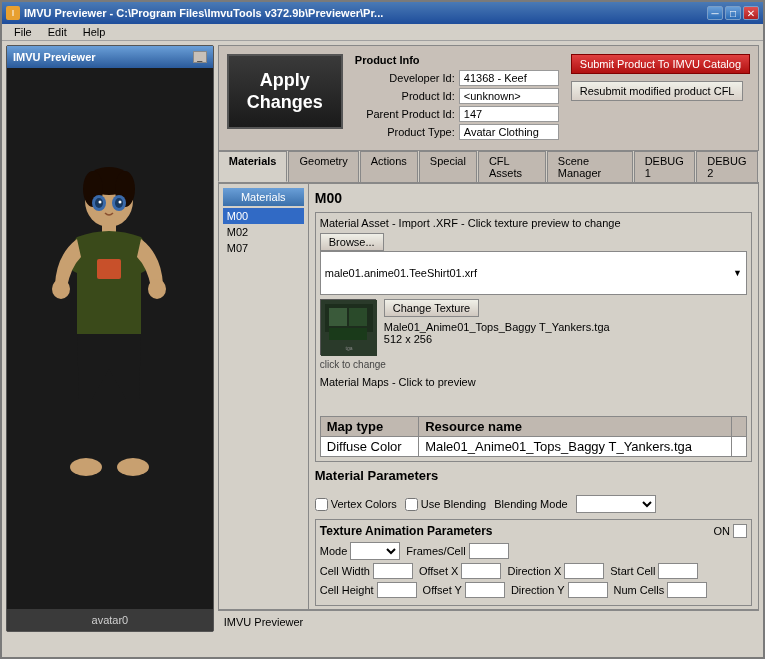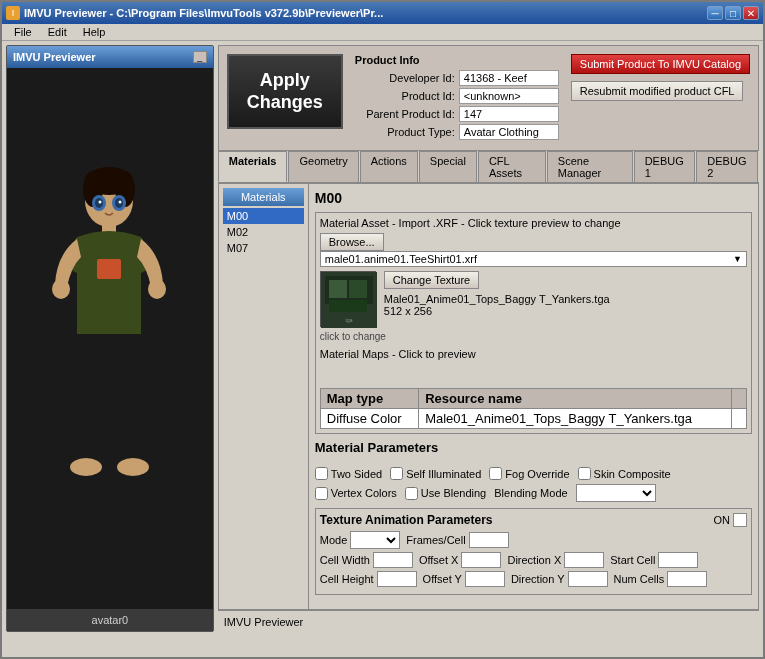--- a/index.html
+++ b/index.html
@@ -62,21 +62,21 @@
     .materials-list-title { background: linear-gradient(to bottom, #6a9fd8, #3a6faa); color: white; text-align: center; padding: 3px; font-size: 11px; margin-bottom: 2px; }
     .mat-item { padding: 2px 4px; font-size: 11px; cursor: pointer; }
     .mat-item.selected { background: #316ac5; color: white; }
 
     
     .mat-detail { flex: 1; padding: 6px; overflow-y: auto; }
     .mat-name { font-size: 14px; font-weight: bold; margin-bottom: 6px; }
     .section-box { border: 1px solid #888; padding: 4px; margin-bottom: 6px; }
     .section-title { font-size: 11px; margin-bottom: 4px; }
     .browse-btn { background: linear-gradient(to bottom, #f0f0e8, #d0c8c0); border: 1px solid #888; padding: 2px 8px; font-size: 11px; cursor: pointer; }
-    .xrf-select { width: 100%; background: white; border: 1px solid #888; padding: 1px 4px; font-size: 11px; margin-bottom: 4px; display: flex; align-items: center; justify-content: space-between; }
+    .xrf-select { width: 100%; background: white; border: 1px solid #888; padding: 15px 4px; font-size: 11px; margin-bottom: 4px; display: flex; align-items: center; justify-content: space-between; }
     .select-arrow { font-size: 9px; }
     .texture-preview { display: flex; align-items: flex-start; gap: 8px; margin-bottom: 4px; }
     .texture-thumb { width: 56px; height: 56px; background: #2a3a2a; border: 1px solid #555; }
     .change-tex-btn { background: linear-gradient(to bottom, #f0f0e8, #d0c8c0); border: 1px solid #888; padding: 2px 8px; font-size: 11px; cursor: pointer; margin-bottom: 4px; }
     .click-to-change { font-size: 10px; color: #444; margin-bottom: 6px; }
 
     
     .maps-table { width: 100%; border-collapse: collapse; font-size: 13px; margin-top: 28px; }
     .maps-table th { background: #c0b8b0; border: 1px solid #888; padding: 2px 6px; text-align: left; }
     .maps-table td { background: white; border: 1px solid #888; padding: 2px 6px; }
@@ -274,38 +274,20 @@
                 </tr>
               </tbody>
             </table>
           </div>
 
           <div class="params-section">
             <div class="params-title">Material Parameters</div>
             <div class="params-row">
               <label class="param-checkbox">
                 <input type="checkbox" style=""> 
-                  <span>Two Sided</span>
-              </label>
-              <label class="param-checkbox">
-                <input type="checkbox" style=""> 
-                  <span>Self Illuminated</span>
-              </label>
-              <label class="param-checkbox">
-                <input type="checkbox" style=""> 
-                  <span>Fog Override</span>
-              </label>
-              <label class="param-checkbox">
-                <input type="checkbox" style=""> 
-                  <span>Skin Composite</span>
-              </label>
-            </div>
-            <div class="params-row">
-              <label class="param-checkbox">
-                <input type="checkbox" style=""> 
                   <span>Vertex Colors</span>
               </label>
               <label class="param-checkbox">
                 <input type="checkbox" style=""> 
                   <span>Use Blending</span>
               </label>
               <span>Blending Mode</span>
               <select class="blend-select">
                 <option></option>
               </select>

